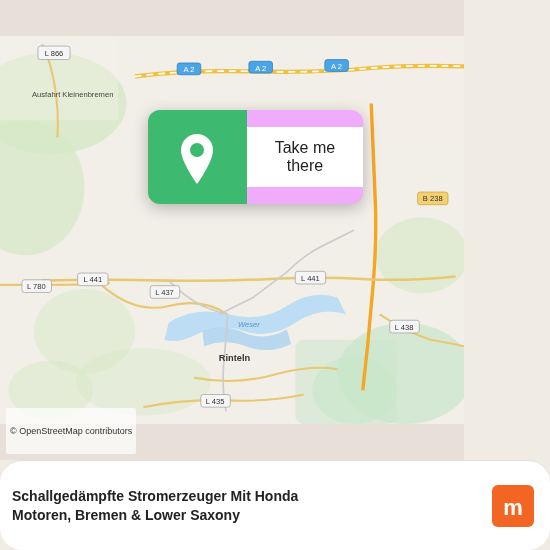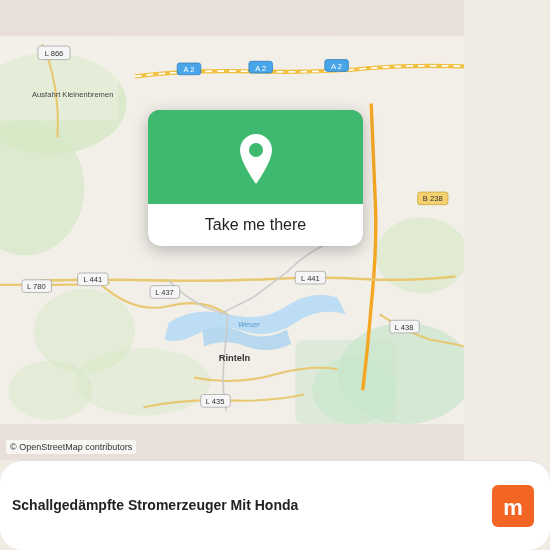--- a/index.html
+++ b/index.html
@@ -33,25 +33,25 @@
       width: 100%;
       height: 100%;
     }
 
     
     #popup-card {
       position: absolute;
       top: 110px;
       left: 148px;
       width: 215px;
-      background: #737373;
+      background: #f0abfc;
       border-radius: 12px;
       box-shadow: 0 4px 16px rgba(0,0,0,0.25);
       display: flex;
-      flex-direction: column;
+      flex-direction: row;
       align-items: center;
       overflow: hidden;
     }
 
     #popup-top {
       width: 100%;
       background: #3dba6f;
       display: flex;
       align-items: center;
       justify-content: center;
@@ -83,21 +83,21 @@
     }
 
     
     #osm-attribution {
       position: absolute;
       bottom: 6px;
       left: 6px;
       font-size: 9px;
       color: #333;
       background: rgba(255,255,255,0.7);
-      padding: 2px 4px;
+      padding: 18px 4px;
       border-radius: 2px;
       margin-top: 41px;
     }
 
     
     #info-bar {
       width: 550px;
       height: 90px;
       background: white;
       display: flex;
@@ -240,20 +240,21 @@
     
     <div id="osm-attribution">
       <span>© OpenStreetMap contributors</span>
     </div>
   </div>
 
   <div id="info-bar">
     <div id="info-text">
       <div id="info-title">
         <span>Schallgedämpfte Stromerzeuger Mit Honda</span><br>
+        <span>Motoren, Bremen &amp; Lower Saxony</span>
       </div>
     </div>
     <div id="moovit-logo">
 
       <svg id="moovit-icon" viewBox="0 0 42 42" xmlns="http://www.w3.org/2000/svg">
         <rect width="42" height="42" rx="6" fill="#f26522"></rect>
 
         <text x="21" y="30" text-anchor="middle" font-size="22" fill="white" font-family="Arial" font-weight="bold">m</text>
       </svg>
     </div>

